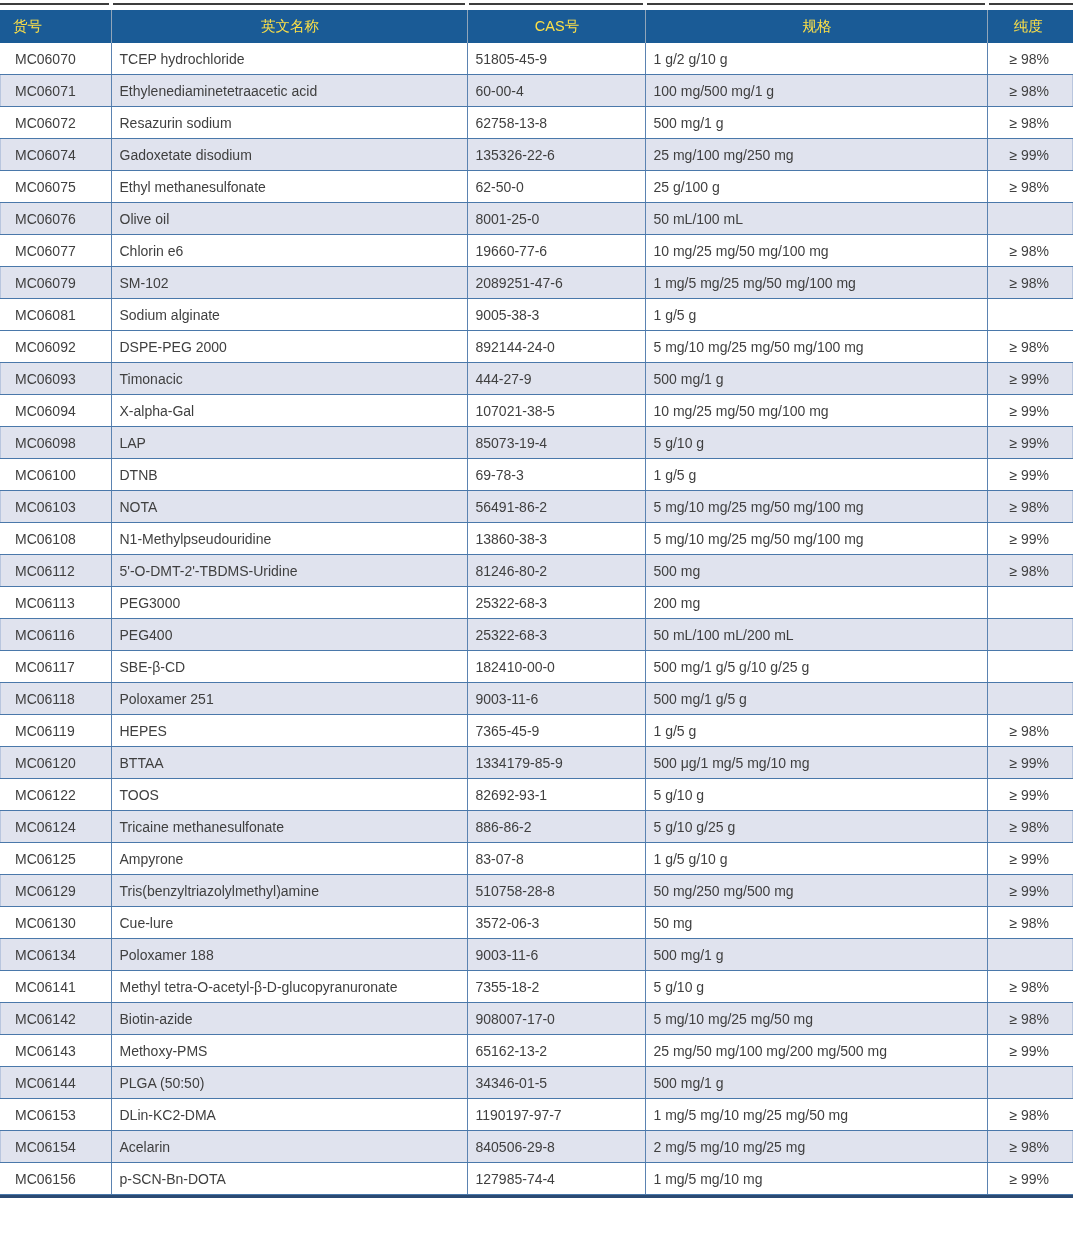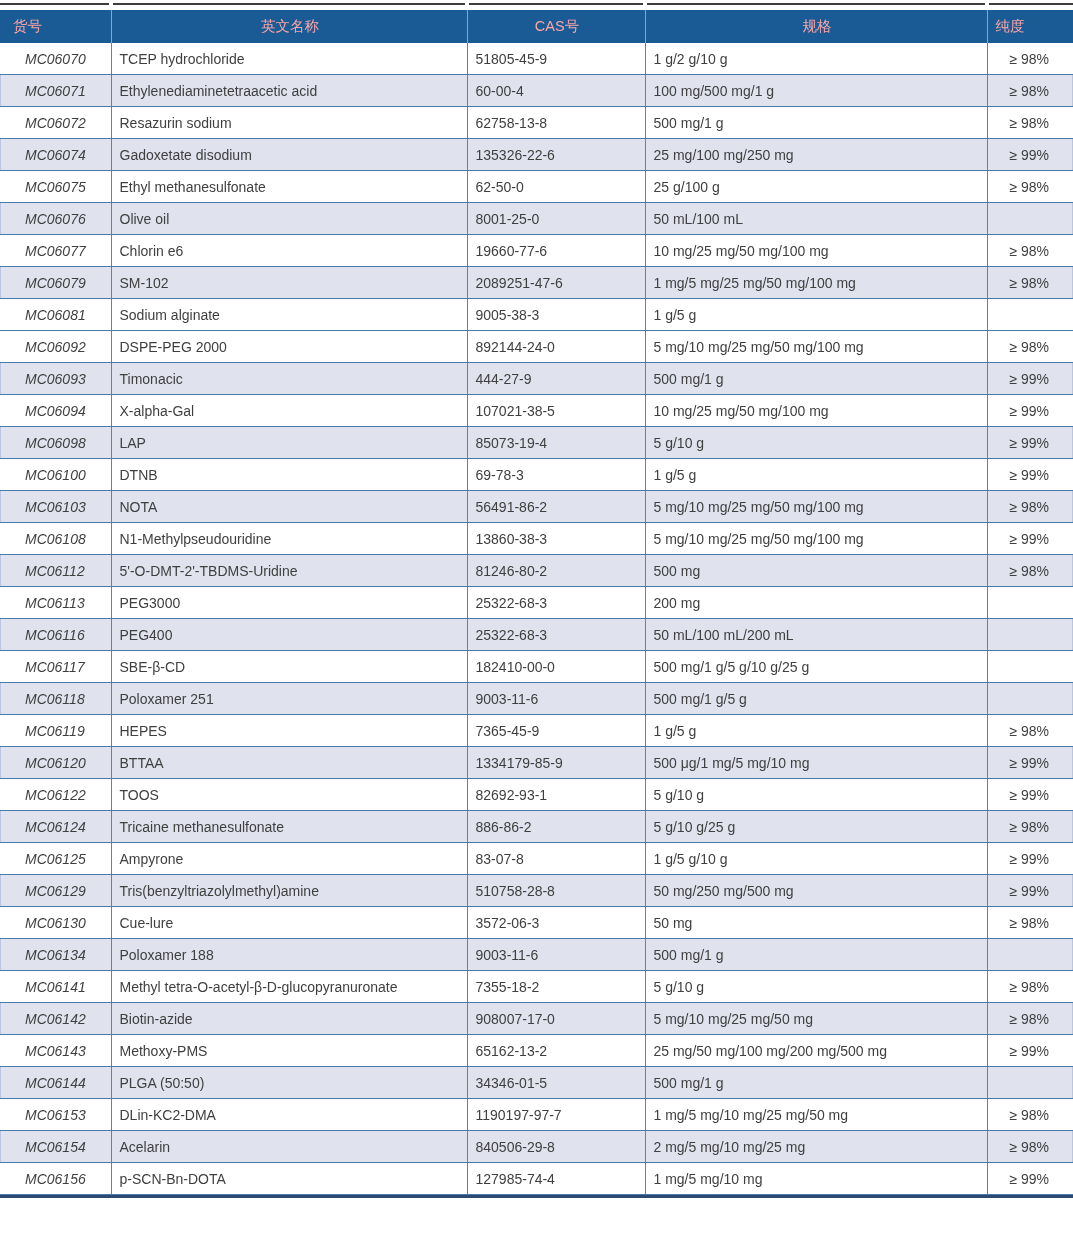--- a/index.html
+++ b/index.html
@@ -22,45 +22,45 @@
   table {
     border-collapse: collapse;
     table-layout: fixed;
     width: 1073px;
   }
   col.c1 { width: 111px; } col.c2 { width: 356px; } col.c3 { width: 178px; }
   col.c4 { width: 342px; } col.c5 { width: 86px; }
 
   th {
     background: #1a5b96;
-    color: #fca5a5;
+    color: #fde047;
     font-size: 14.5px;
     font-weight: 500;
     text-align: left;
     height: 33px;
     padding: 0 6px 0 8px;
     white-space: nowrap;
     overflow: hidden;
   }
   th + th { border-left: 1px solid rgba(12, 56, 100, 0.45); text-align: center; }
   th.c-id { padding-left: 13px; }
-  th.c-purity { text-align: left; padding-right: 12px; }
+  th.c-purity { text-align: center; padding-right: 12px; }
 
   td {
     height: 31px;
     font-size: 14px;
     color: #3f3f3f;
     padding: 0 6px 0 8px;
     border-bottom: 1px solid #4a78aa;
     white-space: nowrap;
     overflow: hidden;
     background: #ffffff;
   }
   td + td { border-left: 1px solid #5b83b1; }
-  td.c-id { padding-left: 25px; font-style: italic; }
+  td.c-id { padding-left: 15px; }
   td.c-purity { text-align: right; padding-right: 24px; }
   tr.shaded td { background: #e0e3ee; }
   tr.shaded td:first-child { box-shadow: inset 1px 0 0 #b9c6de; }
   tr.shaded td:last-child { box-shadow: inset -1px 0 0 #b9c6de; }
 
   .bottom-rule { height: 3px; background: #2b4a72; width: 1073px; }
 </style>
 </head>
 <body>
 

